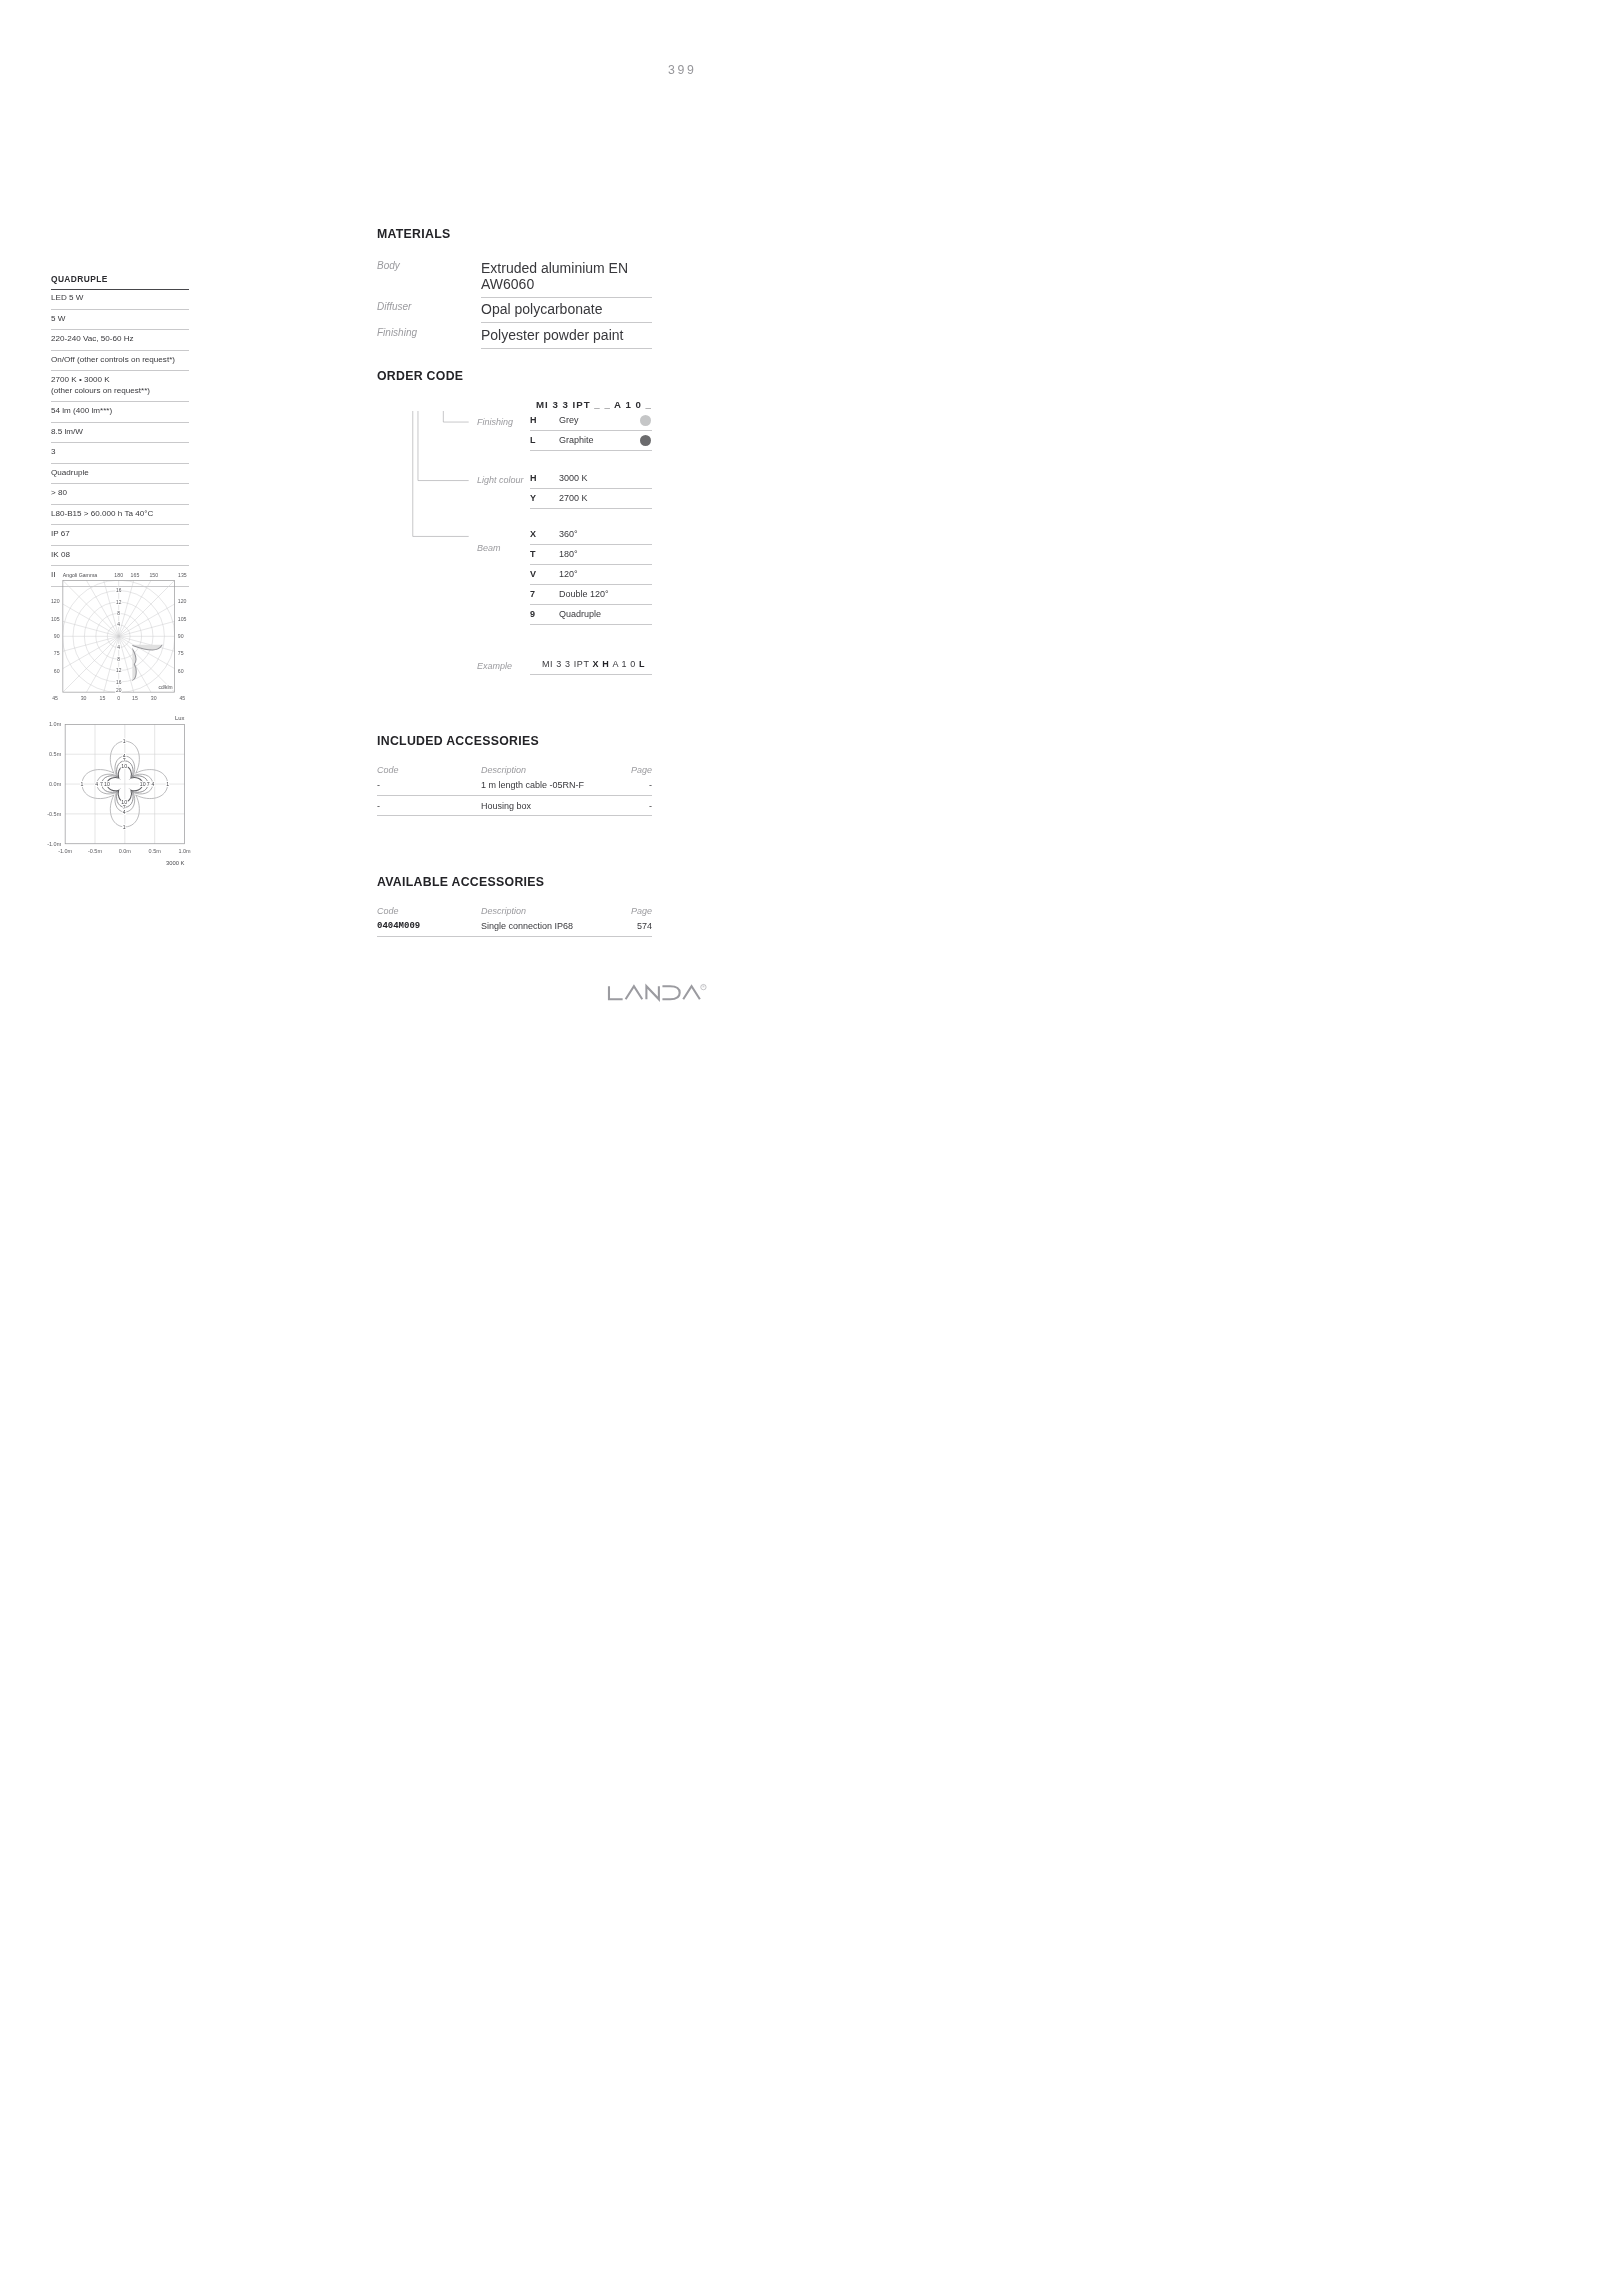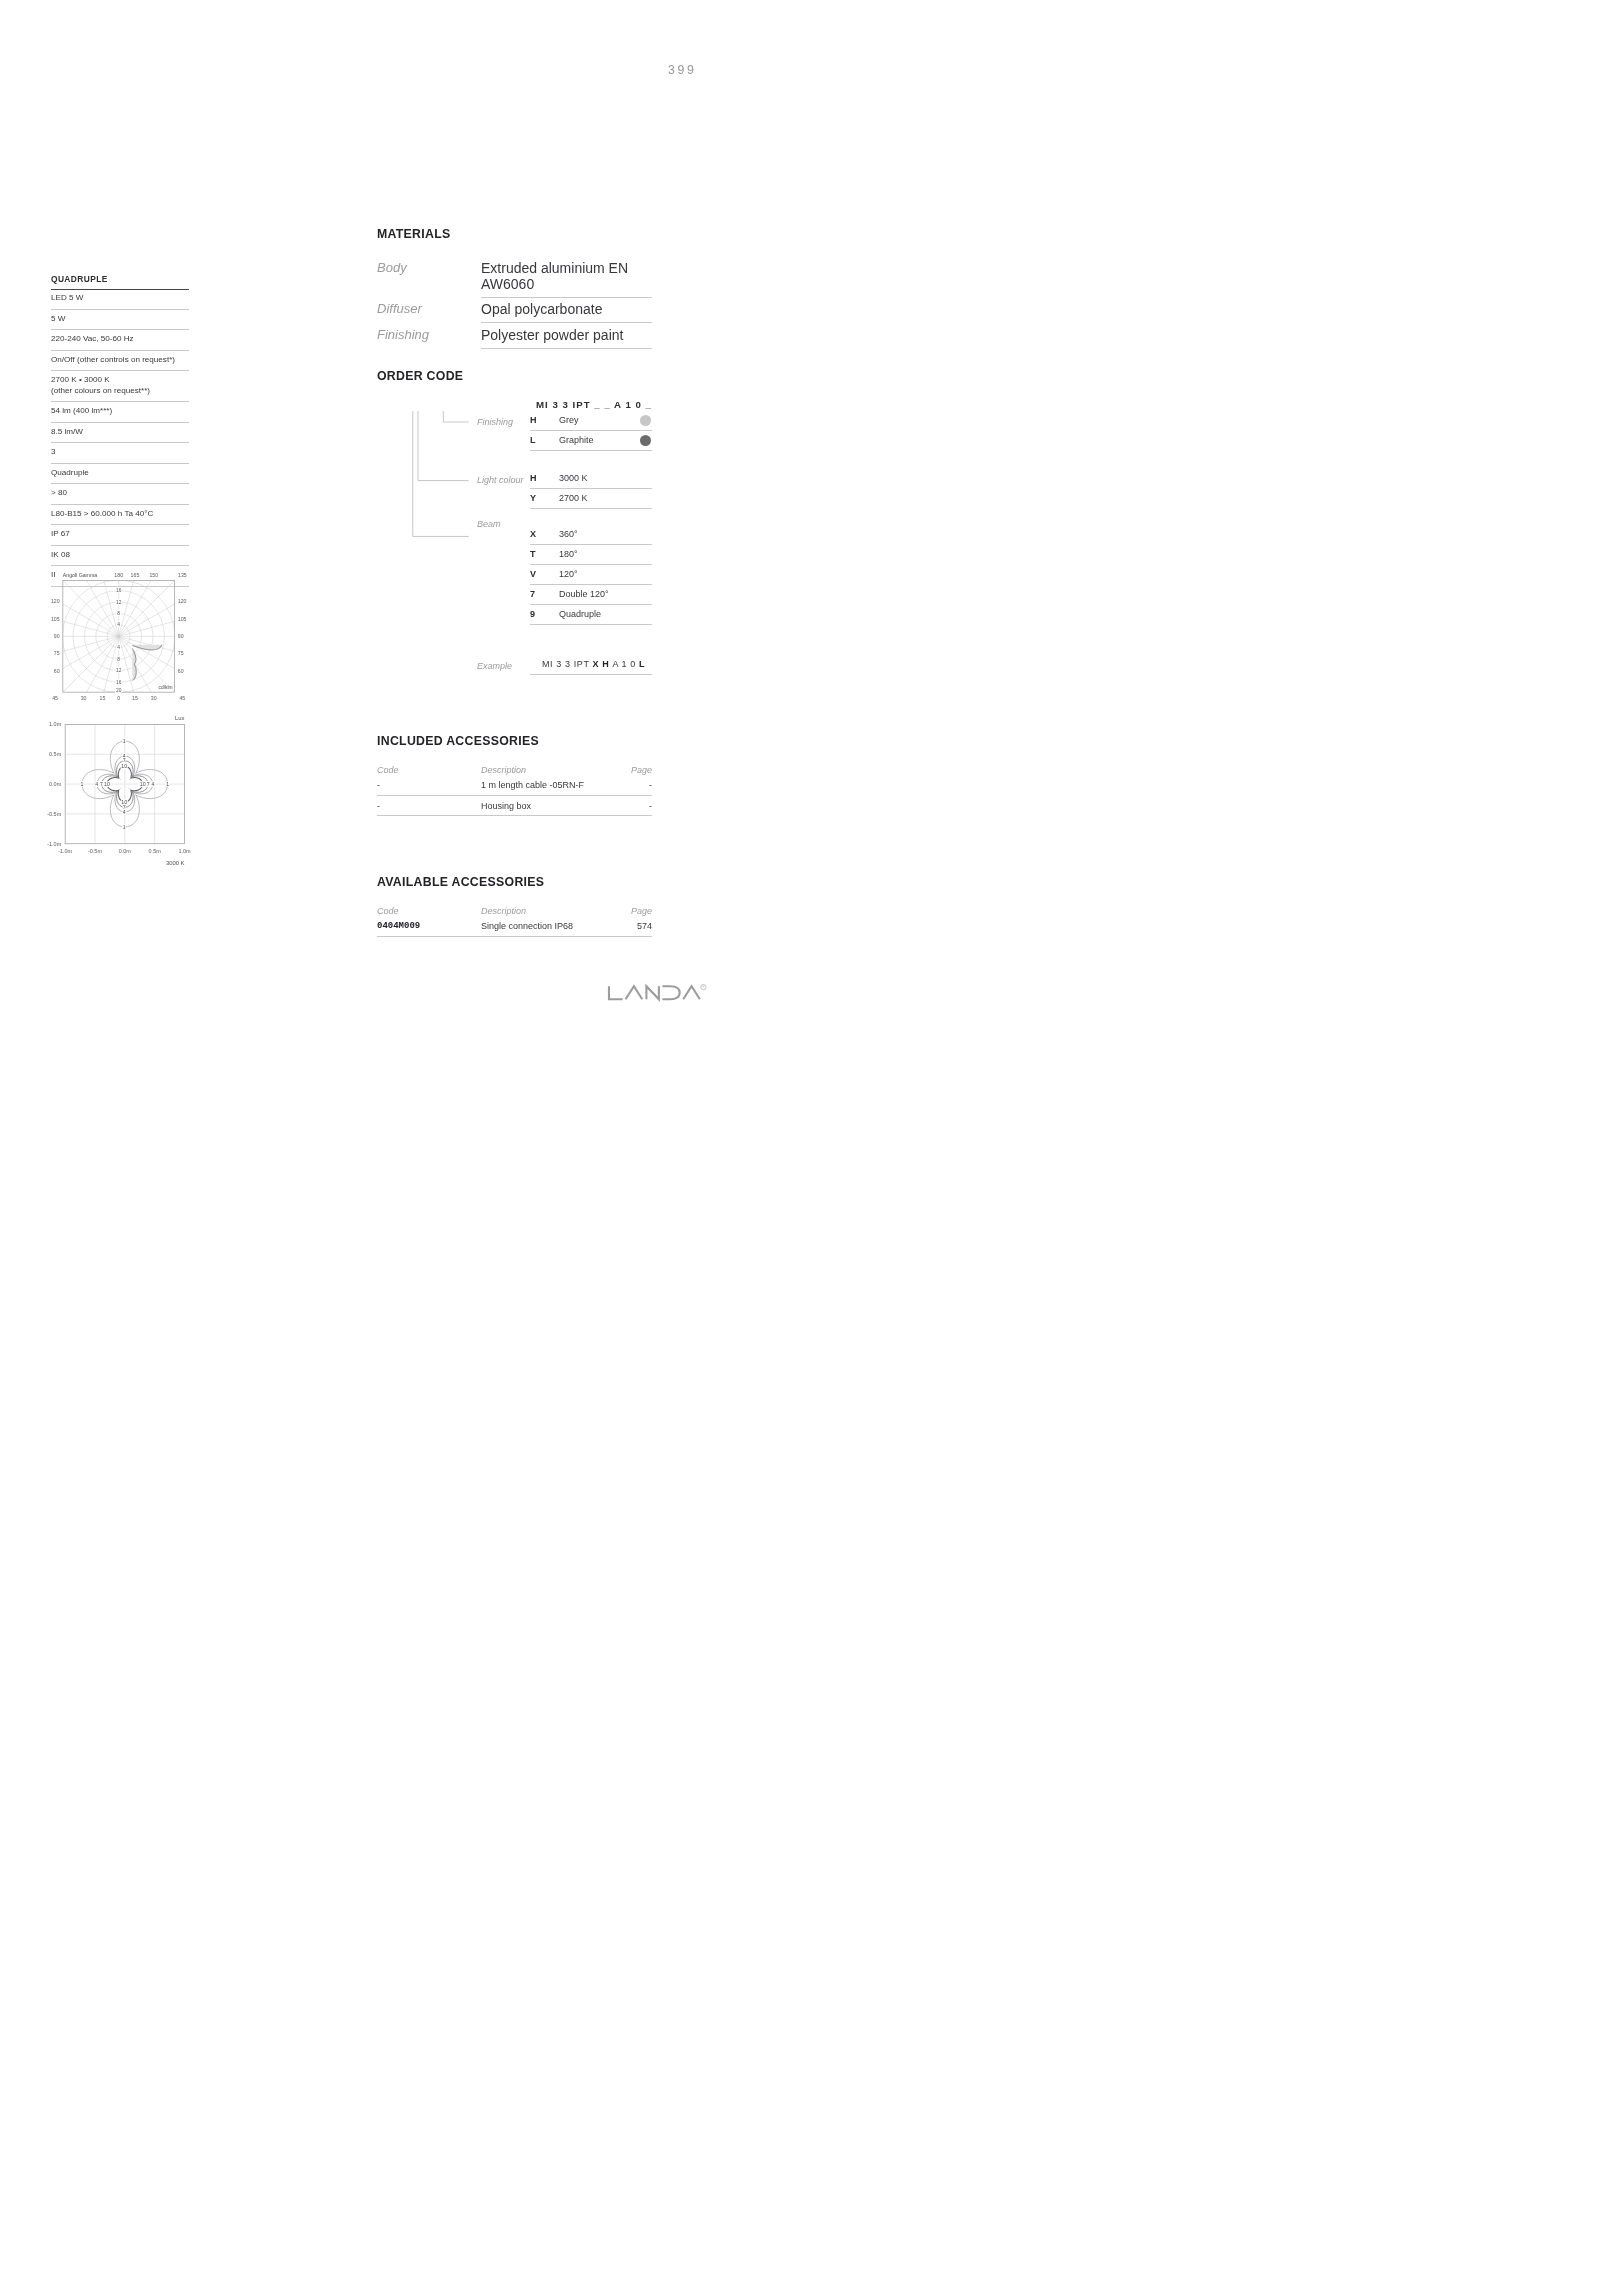--- a/index.html
+++ b/index.html
@@ -11,21 +11,21 @@
   .left-col{position:absolute;left:51px;top:274px;width:138px;}
   .spec-title{font-size:8.4px;font-weight:bold;color:#2c2c30;letter-spacing:0.4px;
               padding-bottom:4.5px;border-bottom:1.3px solid #46464a;}
   .spec-row{padding:3.9px 0 5.2px;border-bottom:0.6px solid #c9c9cb;font-size:8.1px;line-height:10.4px;color:#38383c;white-space:nowrap;}
 
   
   .sec{position:absolute;left:377px;width:275px;}
   .sec-title{font-size:12.3px;font-weight:bold;color:#232327;letter-spacing:0.3px;}
   .mat-rows{margin-top:15.6px;}
   .mat-row{display:flex;}
-  .mat-label{width:104px;font-style:italic;color:#9b9b9f;font-size:13px;padding-top:3.2px;}
+  .mat-label{width:104px;font-style:italic;color:#9b9b9f;font-size:10px;padding-top:3.2px;}
   .mat-value{flex:1;font-size:14px;color:#38383c;padding:3.2px 0 5.2px;border-bottom:0.6px solid #c9c9cb;}
 
   .order-code-line{margin-top:15.6px;font-size:9.7px;font-weight:bold;color:#2e2e32;letter-spacing:1px;text-align:right;}
   .order-rel{position:relative;margin-top:1.3px;height:279px;}
   .conn-svg{position:absolute;left:0;top:0;}
   .grp-label{position:absolute;left:100px;font-style:italic;color:#9b9b9f;font-size:9px;}
   .opt-list{position:absolute;left:153px;width:122px;}
   .opt-row{position:relative;height:20px;border-bottom:0.6px solid #c9c9cb;box-sizing:border-box;font-size:9px;}
   .opt-code{position:absolute;left:0;bottom:4.5px;font-weight:bold;color:#2c2c30;}
   .opt-val{position:absolute;left:29px;bottom:4.5px;color:#38383c;text-align:center;}
@@ -273,21 +273,21 @@
           <div class="opt-list" style="top: 58px;">
             <div class="opt-row">
               <span class="opt-code">H</span>
               <span class="opt-val">3000 K</span>
             </div>
             <div class="opt-row">
               <span class="opt-code">Y</span>
               <span class="opt-val">2700 K</span>
             </div>
           </div>
-          <div class="grp-label" style="top: 108px;">Beam</div>
+          <div class="grp-label" style="top: 132px;">Beam</div>
           <div class="opt-list" style="top: 114px;">
             <div class="opt-row">
               <span class="opt-code">X</span>
               <span class="opt-val">360°</span>
             </div>
             <div class="opt-row">
               <span class="opt-code">T</span>
               <span class="opt-val">180°</span>
             </div>
             <div class="opt-row">

